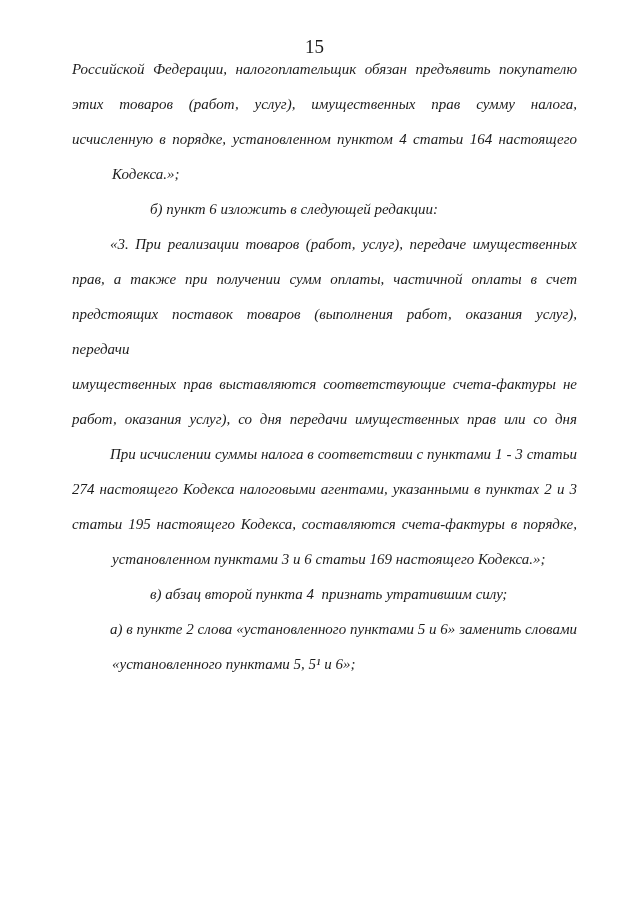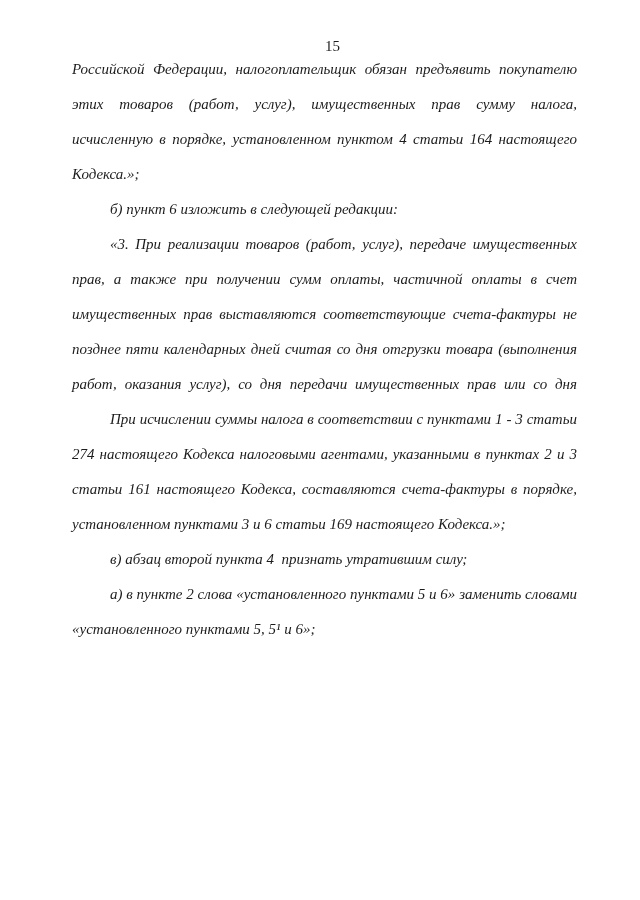--- a/index.html
+++ b/index.html
@@ -9,69 +9,69 @@
     width: 640px;
     height: 900px;
     background: var(--paper, #ffffff);
     font-family: "Liberation Serif", "DejaVu Serif", serif;
     color: var(--ink, #1c1c1c);
     overflow: hidden;
   }
   .page-number {
     position: absolute;
     top: 39px;
-    left: 80px;
+    left: 62px;
     width: 505px;
     text-align: center;
-    font-size: 15px;
+    font-size: 19px;
     line-height: 15px;
   }
   .body-text {
     position: absolute;
     top: 52px;
     left: 72px;
     width: 505px;
     font-size: 15px;
   }
   .paragraph { margin: 0; font-style: italic; }
   .line {
     line-height: 35px;
     text-align: justify;
     text-align-last: justify;
     white-space: normal;
   }
-  .line.final { text-align-last: left; }
+  .line.final { text-align-last: left; margin-left: 40px; }
   .line.indent { padding-left: 38px; }
 </style>
 </head>
 <body>
 
 <div class="page" style="--paper: #ffffff; --ink: #1c1c1c;">
   <div class="page-number">15</div>
   <div class="body-text">
       <div class="paragraph">
         <div class="line">Российской Федерации, налогоплательщик обязан предъявить покупателю</div>
         <div class="line">этих товаров (работ, услуг), имущественных прав сумму налога,</div>
         <div class="line">исчисленную в порядке, установленном пунктом 4 статьи 164 настоящего</div>
         <div class="line final">Кодекса.»;</div>
       </div>
       <div class="paragraph">
         <div class="line indent final">б) пункт 6 изложить в следующей редакции:</div>
       </div>
       <div class="paragraph">
         <div class="line indent">«3. При реализации товаров (работ, услуг), передаче имущественных</div>
         <div class="line">прав, а также при получении сумм оплаты, частичной оплаты в счет</div>
+        <div class="line">предстоящих поставок товаров (выполнения работ, оказания услуг), передачи</div>
         <div class="line">имущественных прав выставляются соответствующие счета-фактуры не</div>
-        <div class="line">позднее пяти календарных дней считая со дня отгрузки товара (выполнения</div>
         <div class="line">работ, оказания услуг), со дня передачи имущественных прав или со дня</div>
       </div>
       <div class="paragraph">
         <div class="line indent">При исчислении суммы налога в соответствии с пунктами 1 - 3 статьи</div>
         <div class="line">274 настоящего Кодекса налоговыми агентами, указанными в пунктах 2 и 3</div>
-        <div class="line">статьи 161 настоящего Кодекса, составляются счета-фактуры в порядке,</div>
+        <div class="line">статьи 195 настоящего Кодекса, составляются счета-фактуры в порядке,</div>
         <div class="line final">установленном пунктами 3 и 6 статьи 169 настоящего Кодекса.»;</div>
       </div>
       <div class="paragraph">
         <div class="line indent final">в) абзац второй пункта 4&nbsp; признать утратившим силу;</div>
       </div>
       <div class="paragraph">
         <div class="line indent">а) в пункте 2 слова «установленного пунктами 5 и 6» заменить словами</div>
         <div class="line final">«установленного пунктами 5, 5¹ и 6»;</div>
       </div>
     </div>

